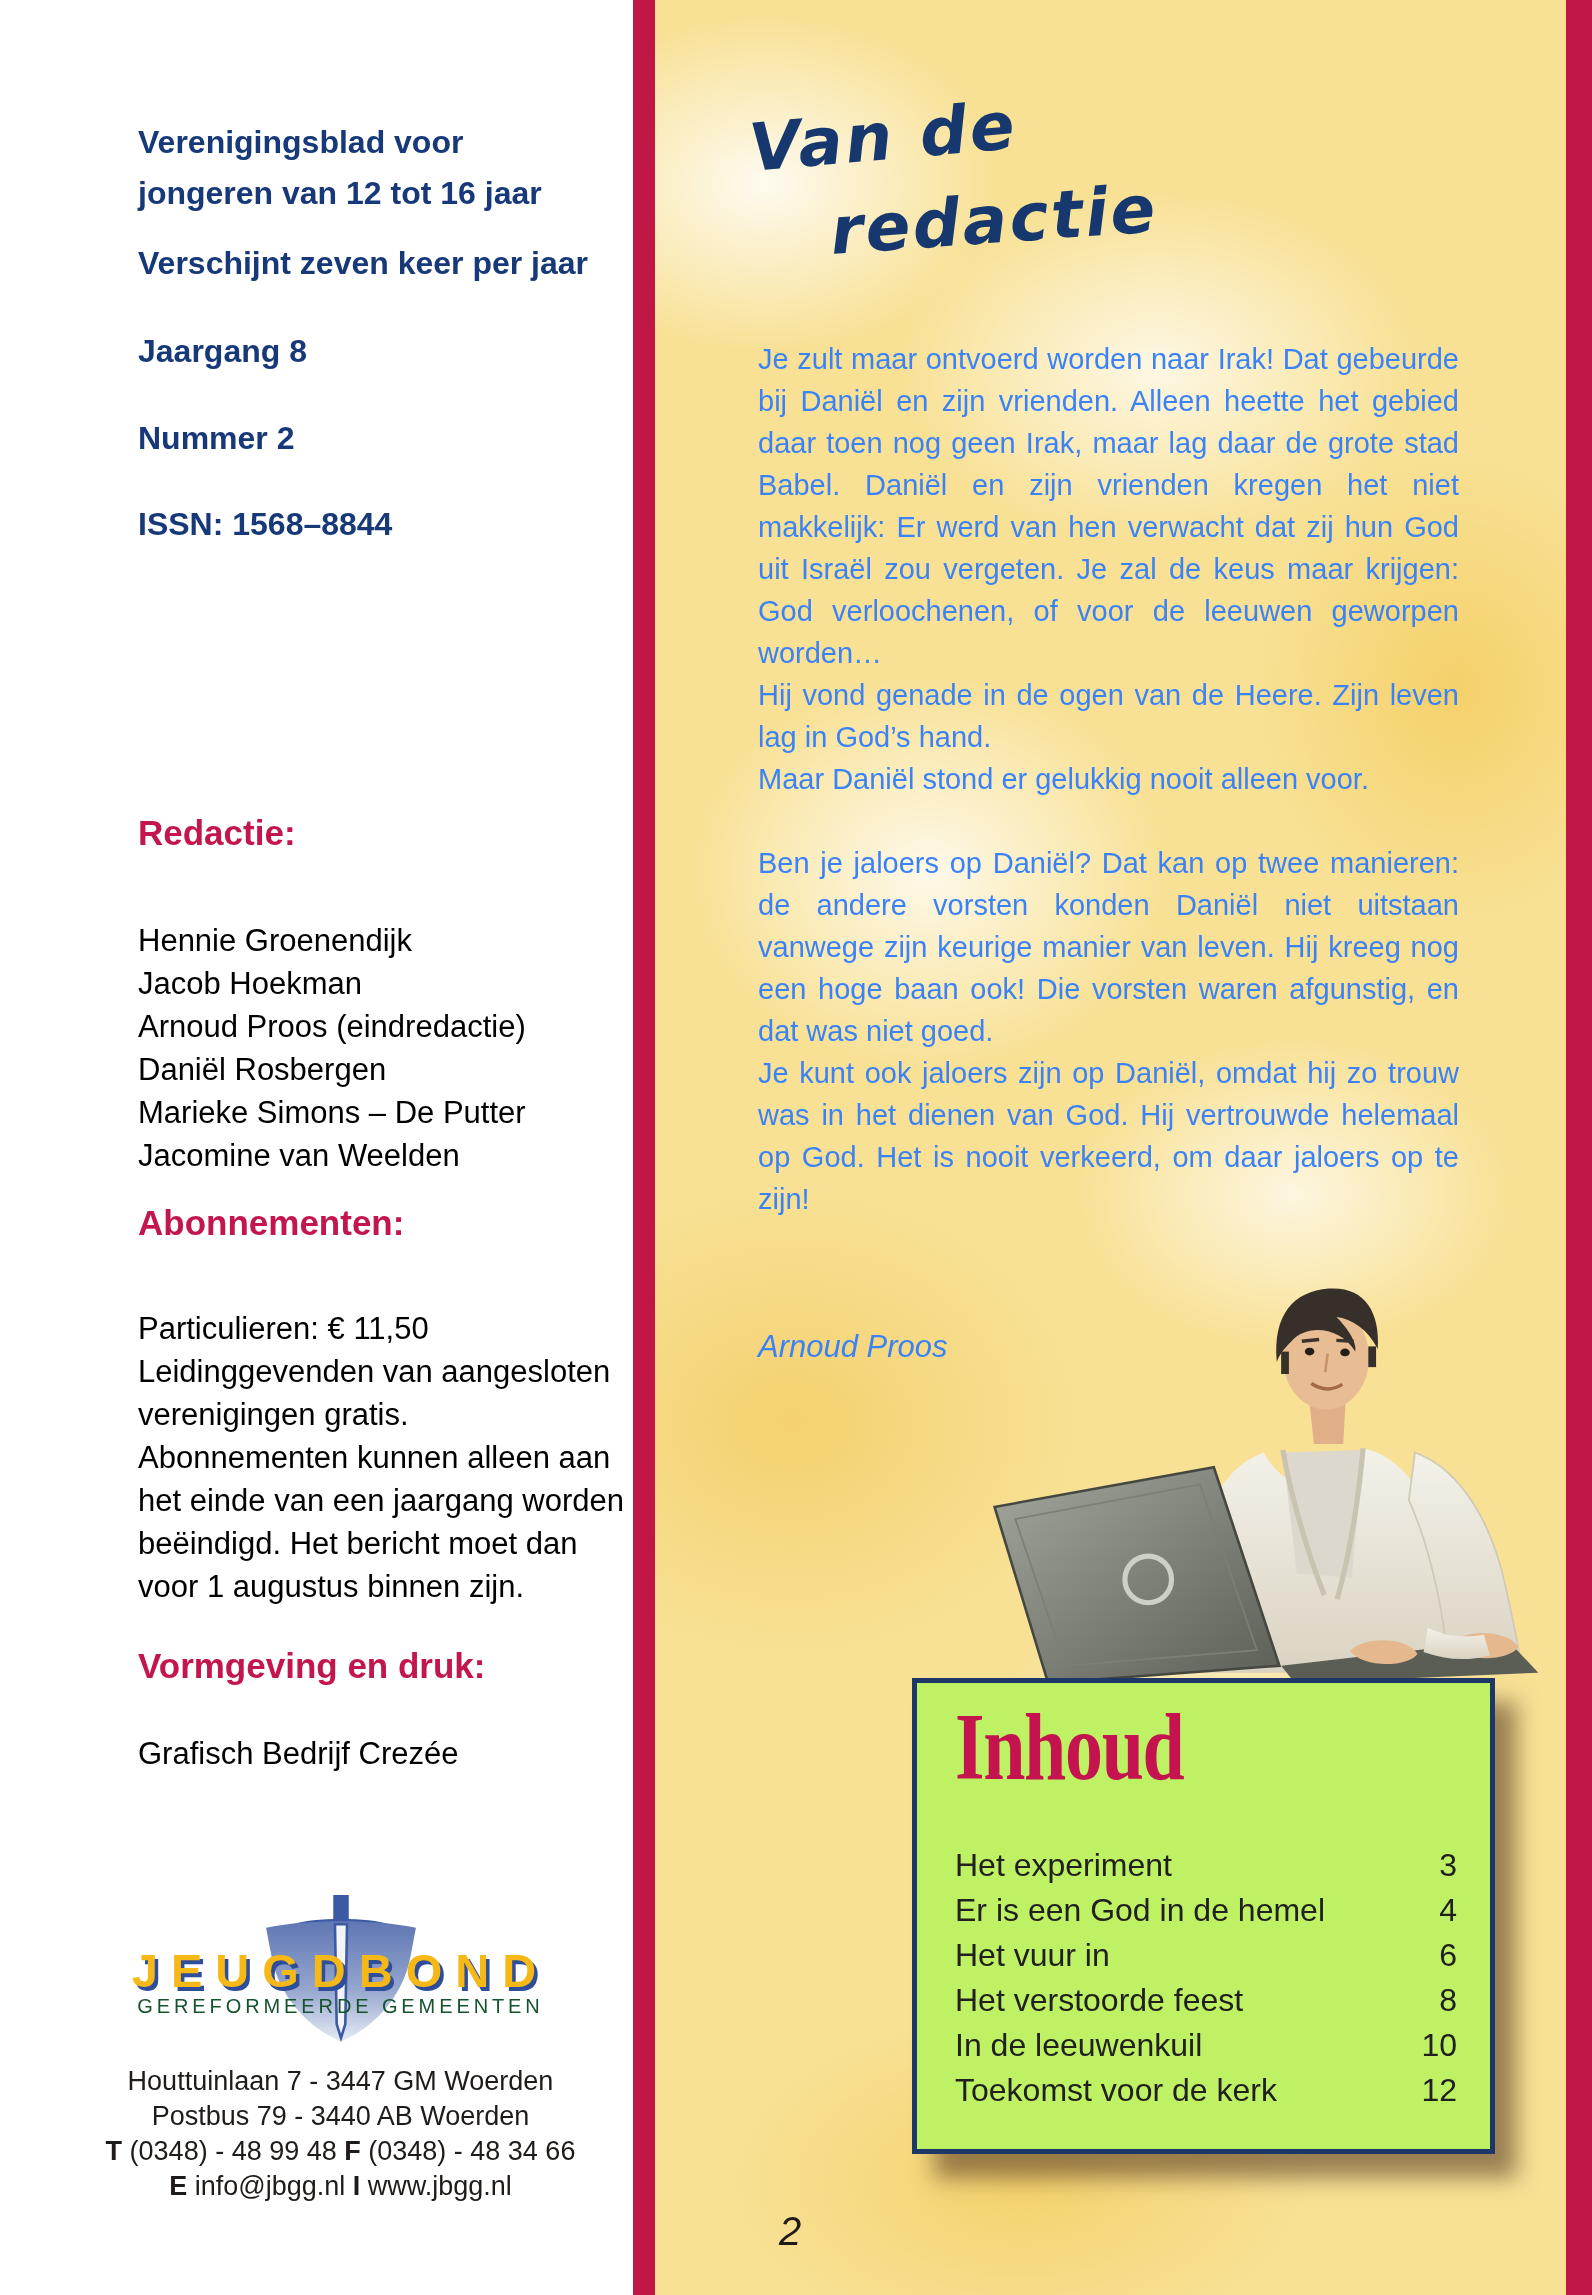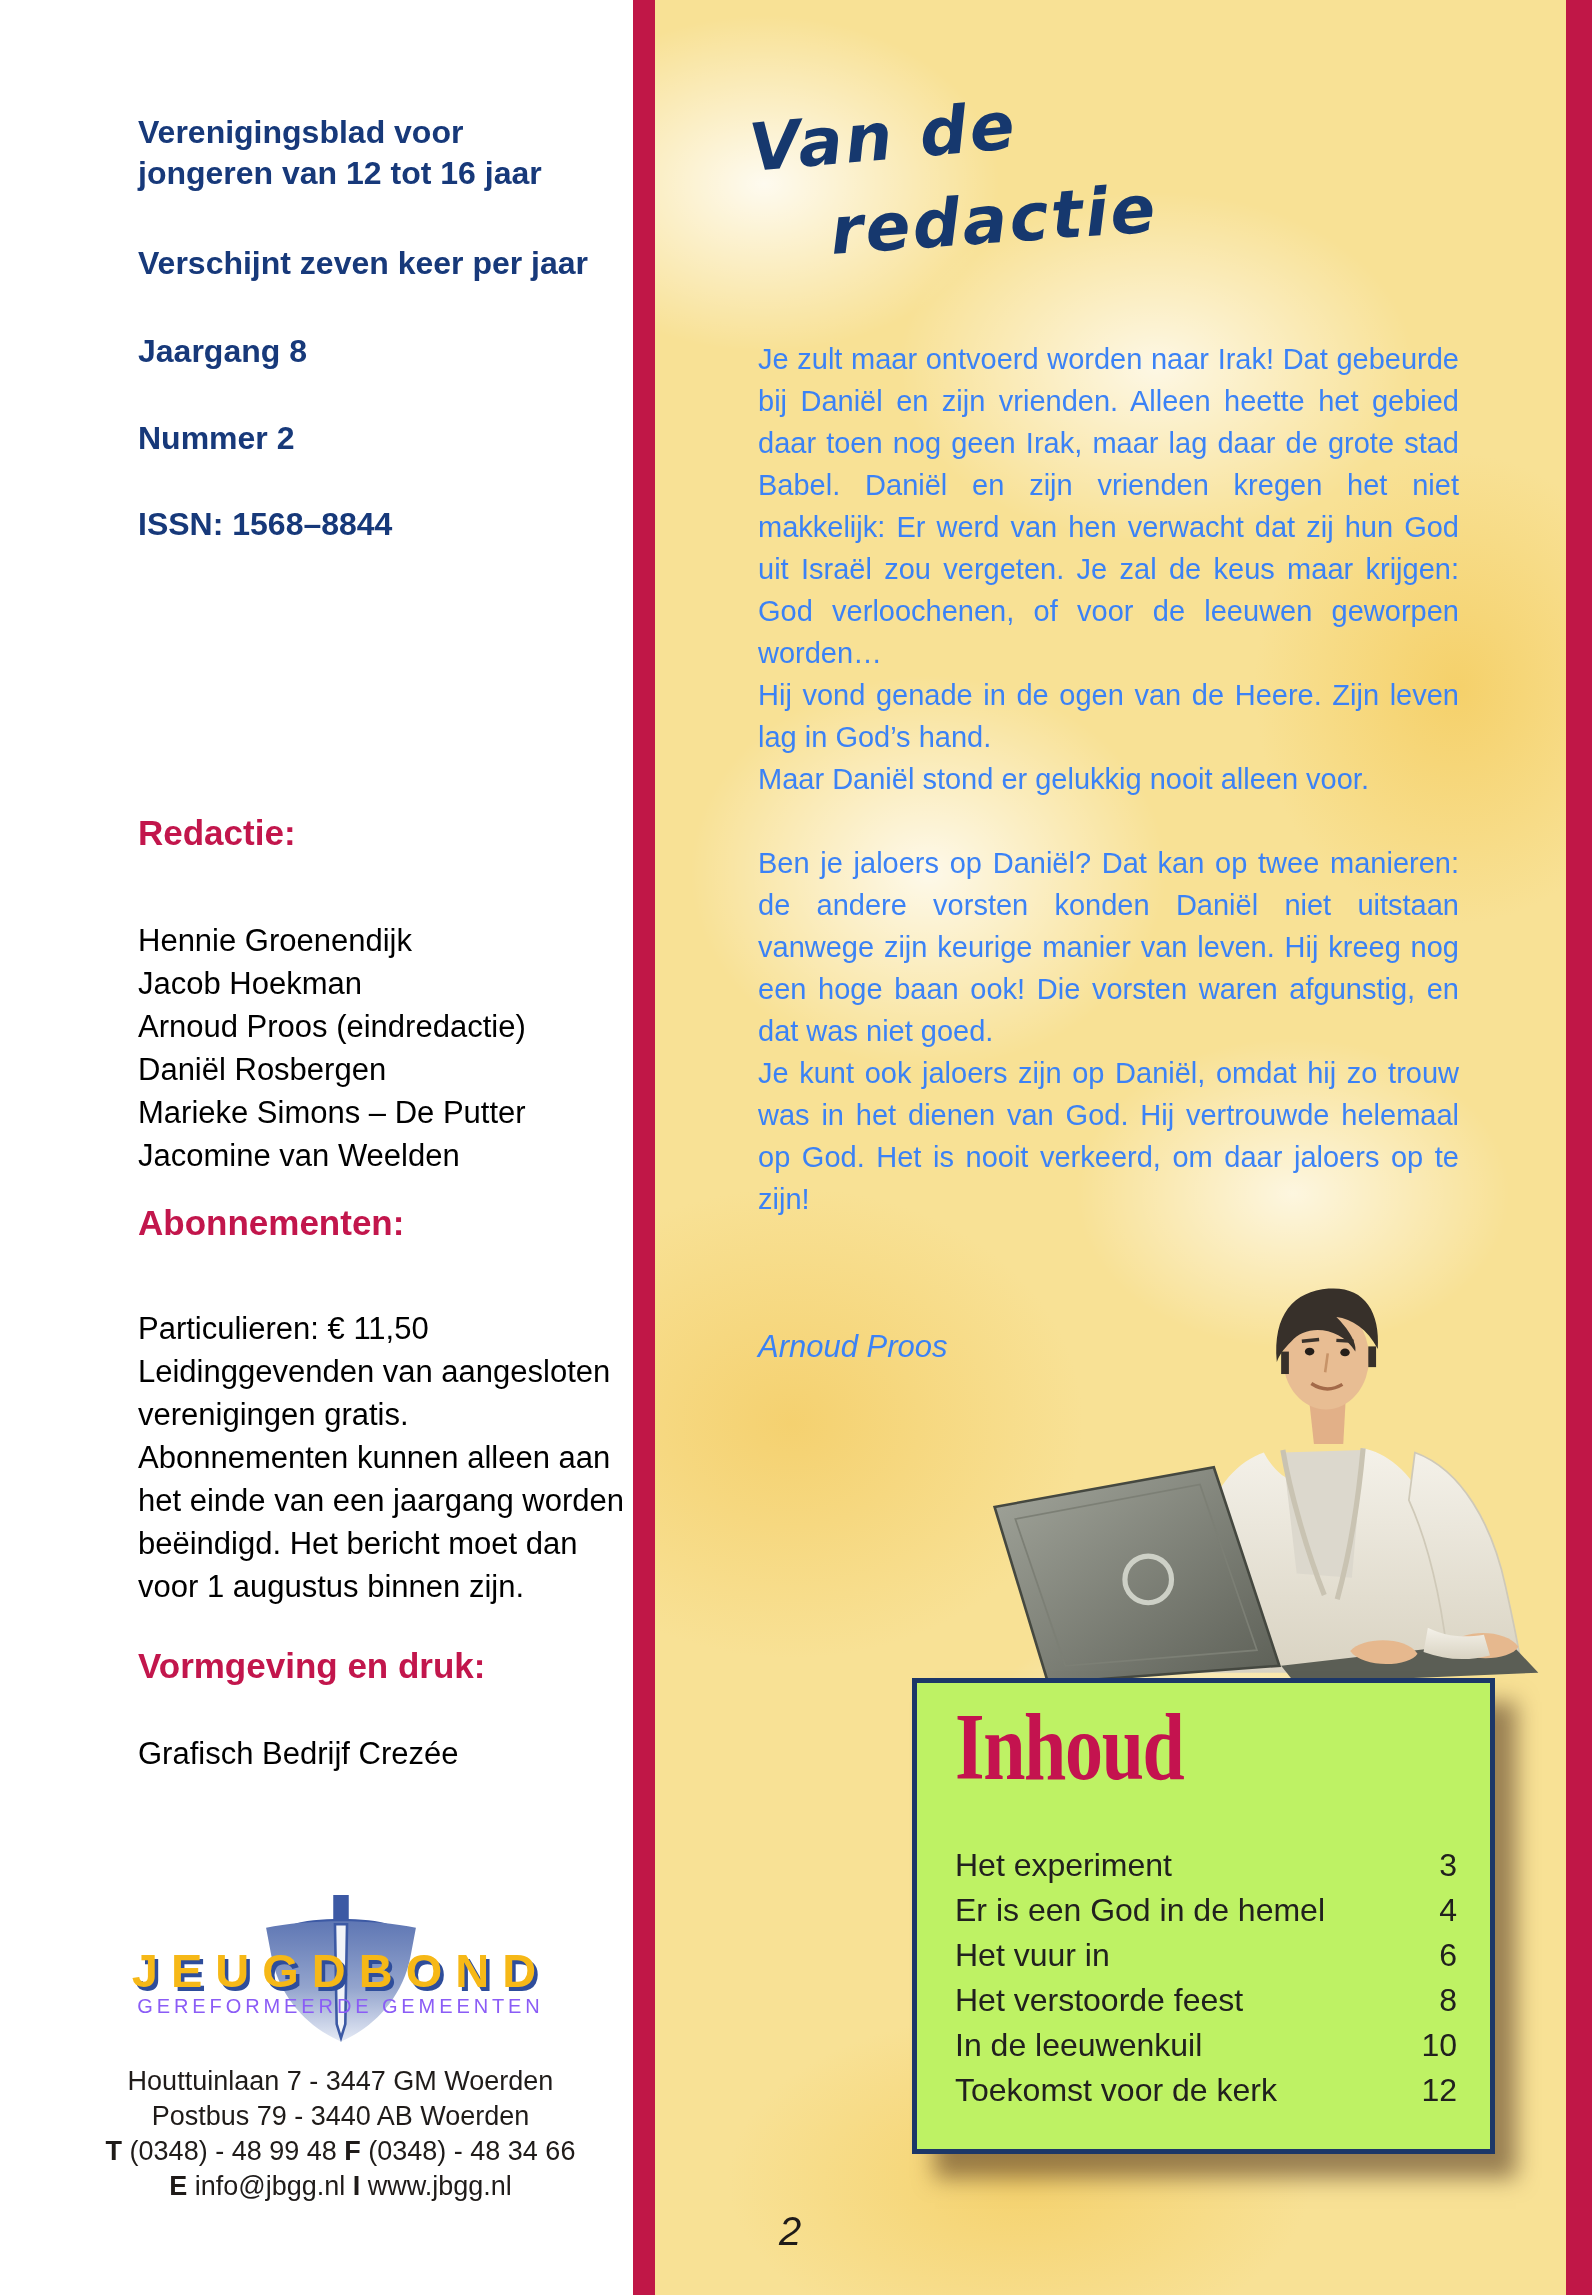--- a/index.html
+++ b/index.html
@@ -21,34 +21,34 @@
       radial-gradient(397px 328px at 30% 38%, rgba(255,255,255,.80), rgba(255,255,255,0) 60%),
       radial-gradient(362px 259px at 70% 52%, rgba(255,255,255,.70), rgba(255,255,255,0) 60%),
       radial-gradient(449px 362px at 15% 62%, rgba(243,202,96,.70),  rgba(243,202,96,0) 65%),
       radial-gradient(414px 311px at 60% 78%, rgba(255,255,255,.75), rgba(255,255,255,0) 60%),
       radial-gradient(449px 259px at 40% 95%, rgba(244,206,100,.80), rgba(244,206,100,0) 65%);
     z-index:0;
   }
   .divider-stripe{left:633px;top:0;width:22.4px;height:2295px;background:#c01747;z-index:5;}
   .right-stripe{left:1566px;top:0;width:26px;height:2295px;background:#c01747;z-index:5;}
   .mast{left:138px;width:483px;font-weight:bold;font-size:32px;line-height:41px;color:#17397a;}
-  .mast .line{white-space:nowrap;}
+  .mast .line{white-space:nowrap;margin-top:10px;}
   .red-heading{left:138px;color:#c2164c;font-weight:bold;font-size:35px;white-space:nowrap;}
   .plain-lines{left:138px;font-size:31px;line-height:43px;color:#000000;margin-top:44px;}
   .plain-lines .line{white-space:nowrap;}
 
   
   .logo-wordmark{
     left:73px;top:1943px;width:535px;text-align:center;
     font-size:47px;font-weight:bold;letter-spacing:13px;color:#f6b817;
     text-shadow:3.5px 3.5px 0 #2e4d9b;white-space:nowrap;z-index:2;
   }
   .logo-subtitle{
     left:73px;top:1995px;width:535px;text-align:center;
-    font-size:20px;letter-spacing:3.9px;color:#8b5cf6;white-space:nowrap;z-index:2;
+    font-size:20px;letter-spacing:3.9px;color:#14532d;white-space:nowrap;z-index:2;
   }
   .logo-shield{left:259px;top:1895px;z-index:1;}
 
   .address{
     left:73px;top:2064px;width:535px;text-align:center;
     font-size:27px;line-height:35px;color:#1f1b19;z-index:3;
   }
   .address .b{font-weight:bold;}
   .address .addr-line{white-space:nowrap;}
 

